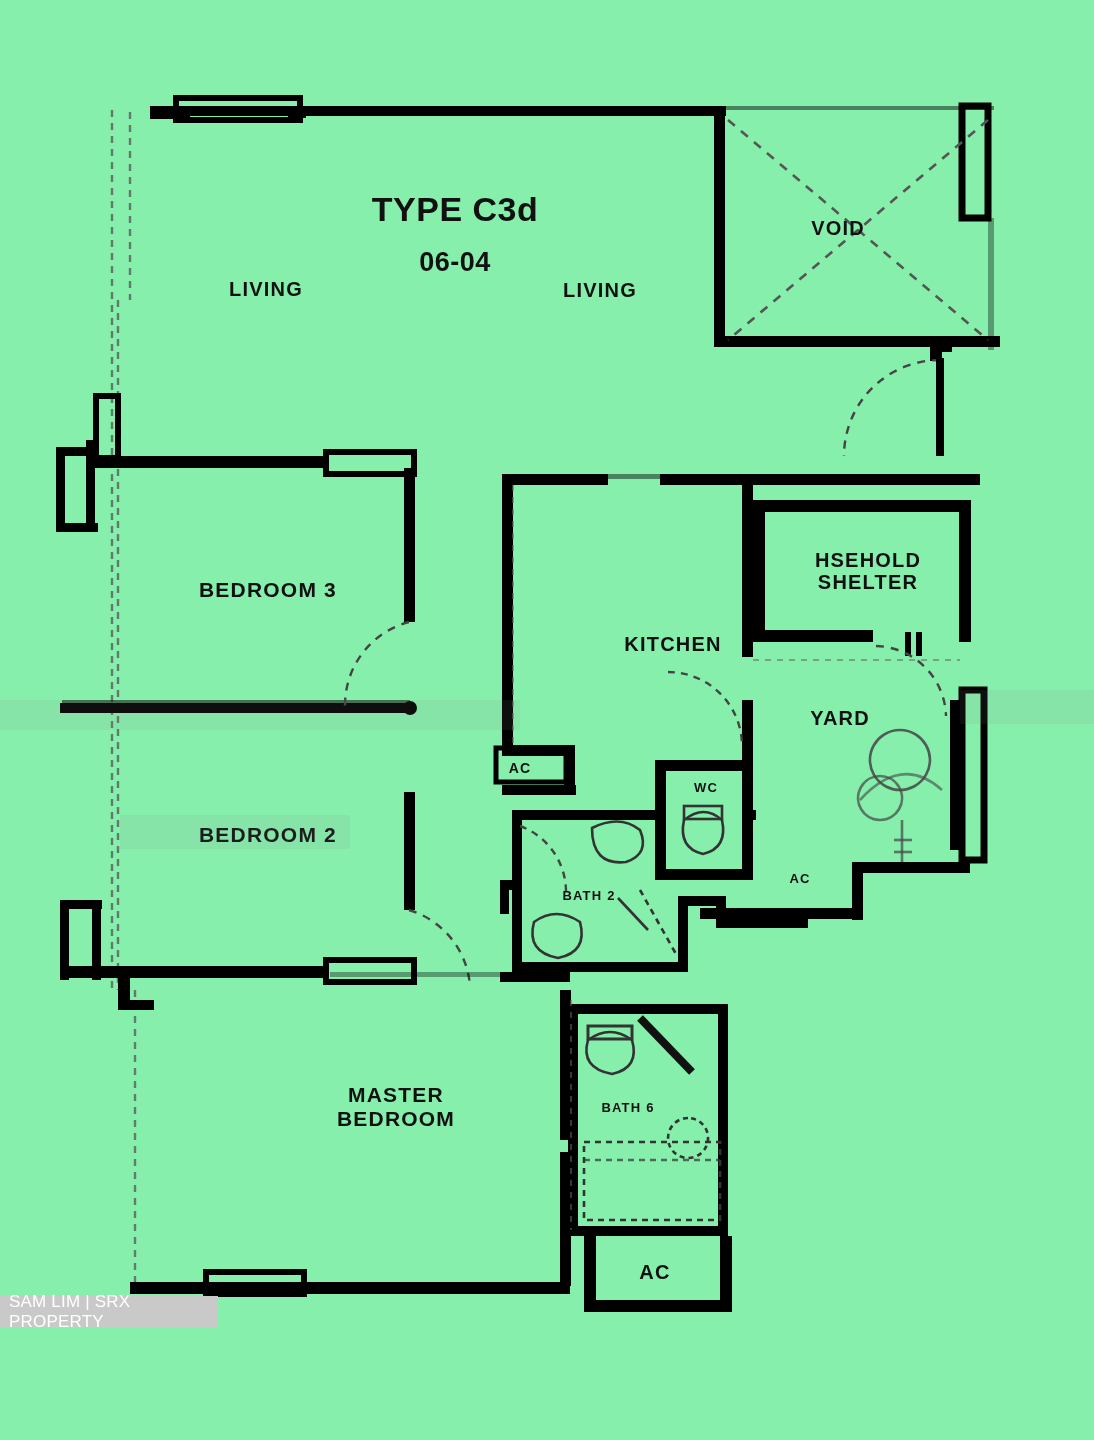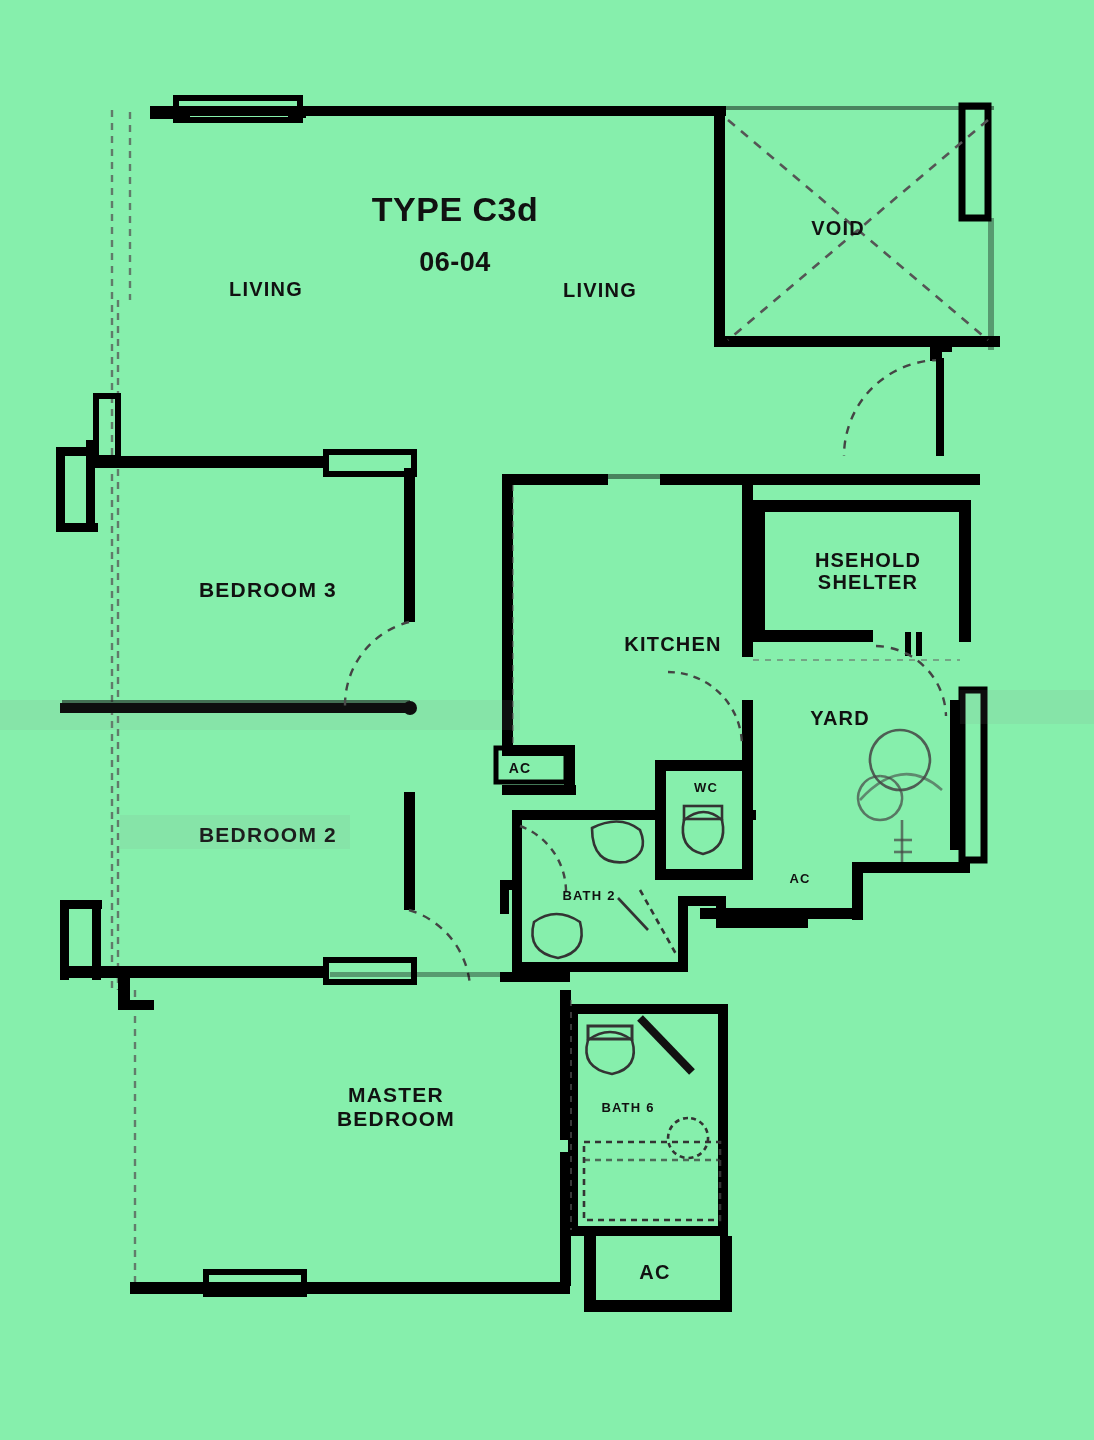--- a/index.html
+++ b/index.html
@@ -343,14 +343,17 @@
   <div class="room-label lbl-sm" style="left:800px; top:879px;">AC</div>
 
   <div class="room-label lbl-sm" style="left:628px; top:1108px;">BATH 6</div>
 
   <div class="room-label lbl-md" style="left:655px; top:1272px;">AC</div>
 
   <div class="wm-smudge" style="left:0px;   top:700px;  width:520px; height:30px;"></div>
   <div class="wm-smudge" style="left:120px; top:815px;  width:230px; height:34px;"></div>
   <div class="wm-smudge" style="left:960px; top:690px;  width:134px; height:34px;"></div>
 
+  <div id="watermark">
+    <span>SAM LIM | SRX PROPERTY</span>
+  </div>
 
 </div>
 
 </body></html>

